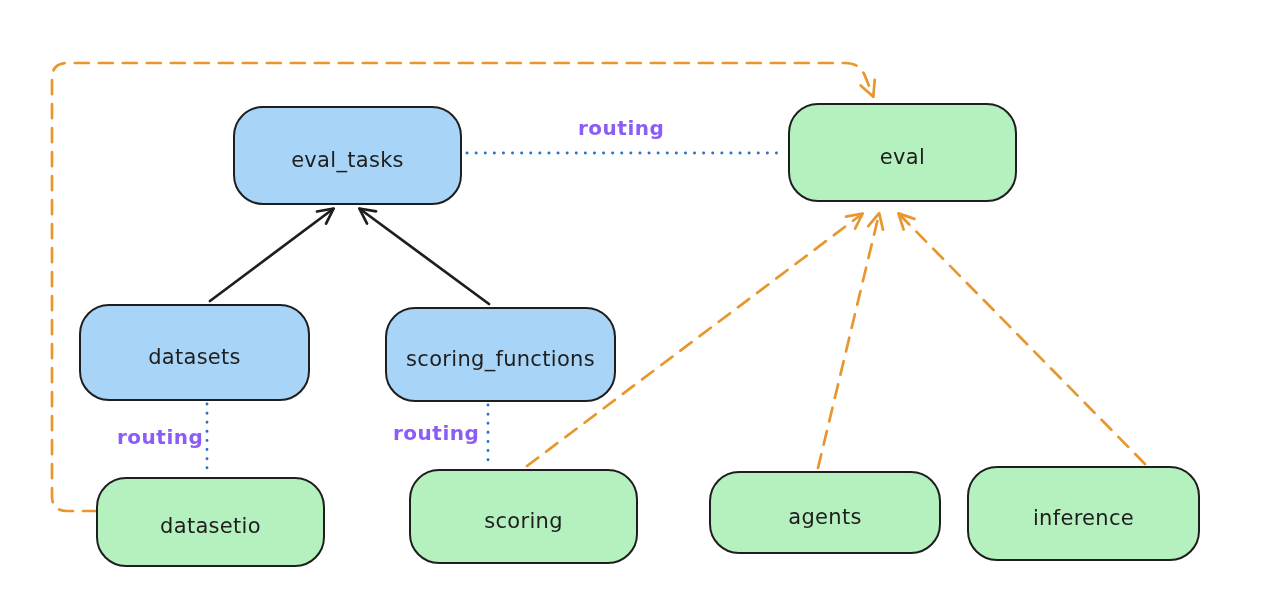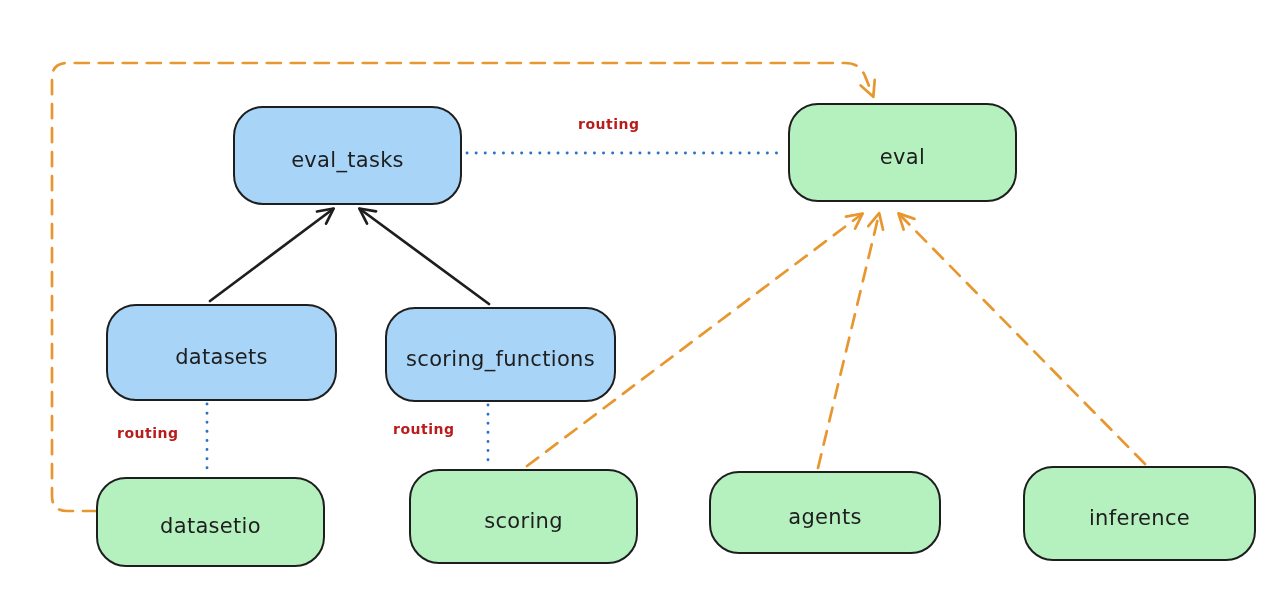--- a/index.html
+++ b/index.html
@@ -30,24 +30,24 @@
   .node-green { background: #b5f0bf; }
   .node-label {
     font-size: 21px;
     letter-spacing: 0.3px;
     color: #1e1e1e;
     white-space: nowrap;
     margin-top: 8px;
   }
   .edge-label {
     position: absolute;
-    font-size: 14px;
+    font-size: 20px;
     font-weight: 600;
     letter-spacing: 0.5px;
-    color: #b91c1c;
+    color: #8b5cf6;
     white-space: nowrap;
   }
   .edge-black  { fill: none; stroke-width: 2.7; stroke-linecap: round; }
   .edge-dotted { fill: none; stroke-width: 2.9; stroke-linecap: round; stroke-dasharray: 0.1 9; }
   .edge-orange { fill: none; stroke-width: 2.7; stroke-linecap: round; stroke-linejoin: round; stroke-dasharray: 14 10; }
 </style>
 </head>
 <body>
 
 <div class="stage">
@@ -76,41 +76,41 @@
   </svg>
 
   <div class="node node-blue" style="left:233px; top:106px; width:229px; height:99px">
     <span class="node-label">eval_tasks</span>
   </div>
 
   <div class="node node-green" style="left:788px; top:103px; width:229px; height:99px">
     <span class="node-label">eval</span>
   </div>
 
-  <div class="node node-blue" style="left:106px; top:304px; width:231px; height:97px">
+  <div class="node node-blue" style="left:79px; top:304px; width:231px; height:97px">
     <span class="node-label">datasets</span>
   </div>
 
   <div class="node node-green" style="left:96px; top:477px; width:229px; height:90px">
     <span class="node-label">datasetio</span>
   </div>
 
   <div class="node node-blue" style="left:385px; top:307px; width:231px; height:95px">
     <span class="node-label">scoring_functions</span>
   </div>
 
   <div class="node node-green" style="left:409px; top:469px; width:229px; height:95px">
     <span class="node-label">scoring</span>
   </div>
 
   <div class="node node-green" style="left:709px; top:471px; width:232px; height:83px">
     <span class="node-label">agents</span>
   </div>
 
-  <div class="node node-green" style="left:1023px; top:466px; width:233px; height:95px">
+  <div class="node node-green" style="left:967px; top:466px; width:233px; height:95px">
     <span class="node-label">inference</span>
   </div>
 
   <span class="edge-label" style="left:578px; top:116px">routing</span>
   <span class="edge-label" style="left:117px; top:425px">routing</span>
   <span class="edge-label" style="left:393px; top:421px">routing</span>
 
 </div>
 
 </body></html>

